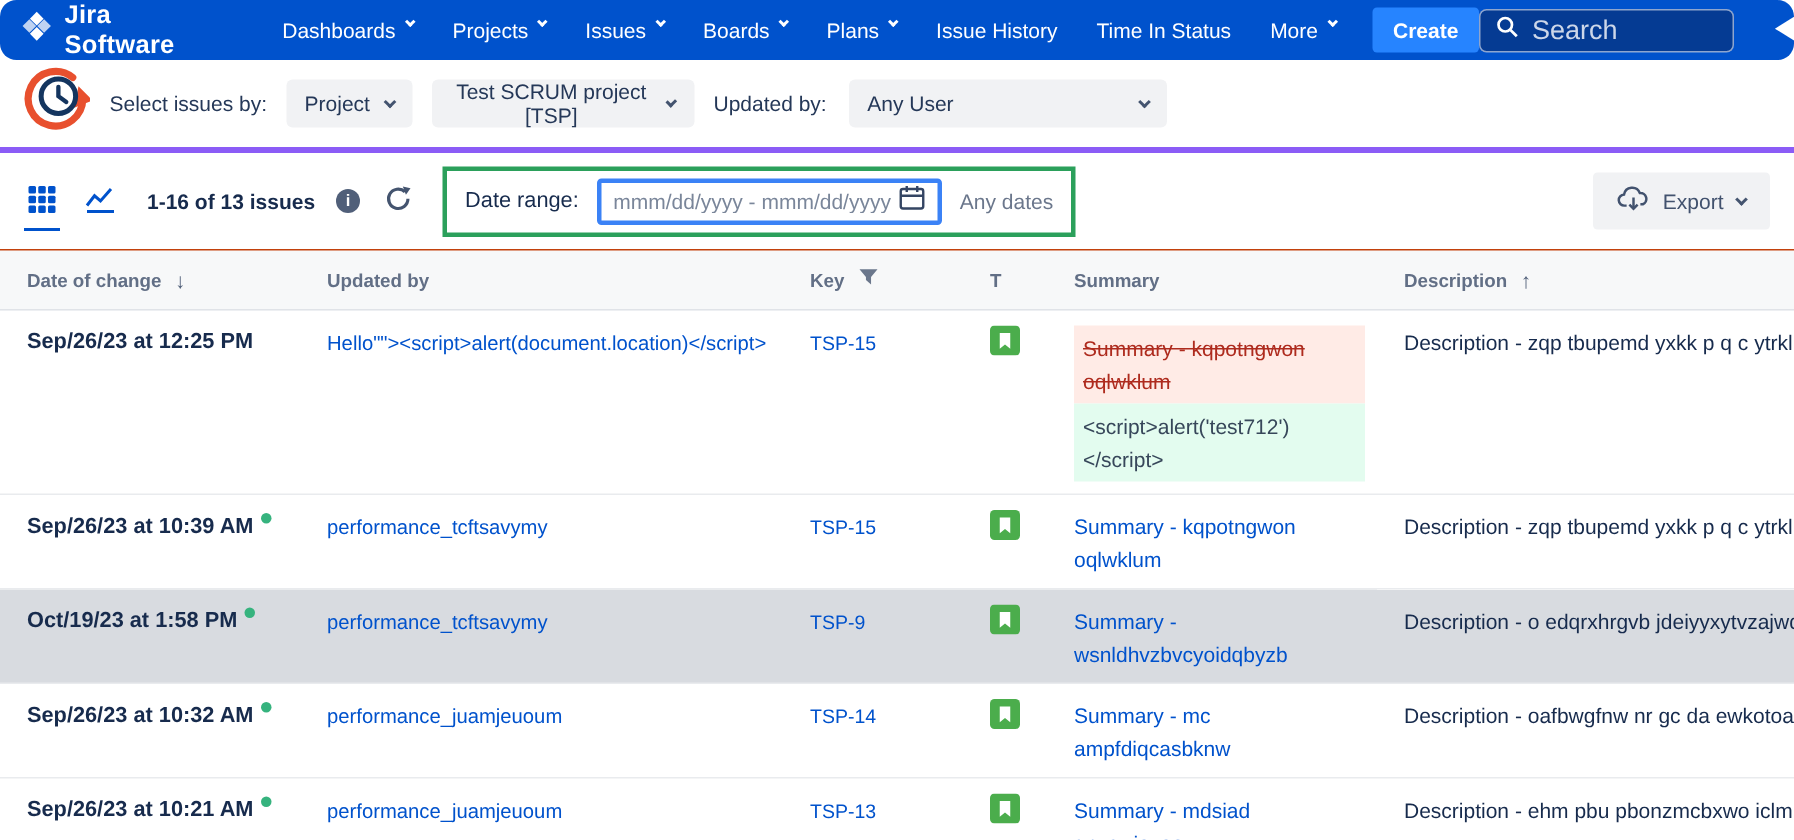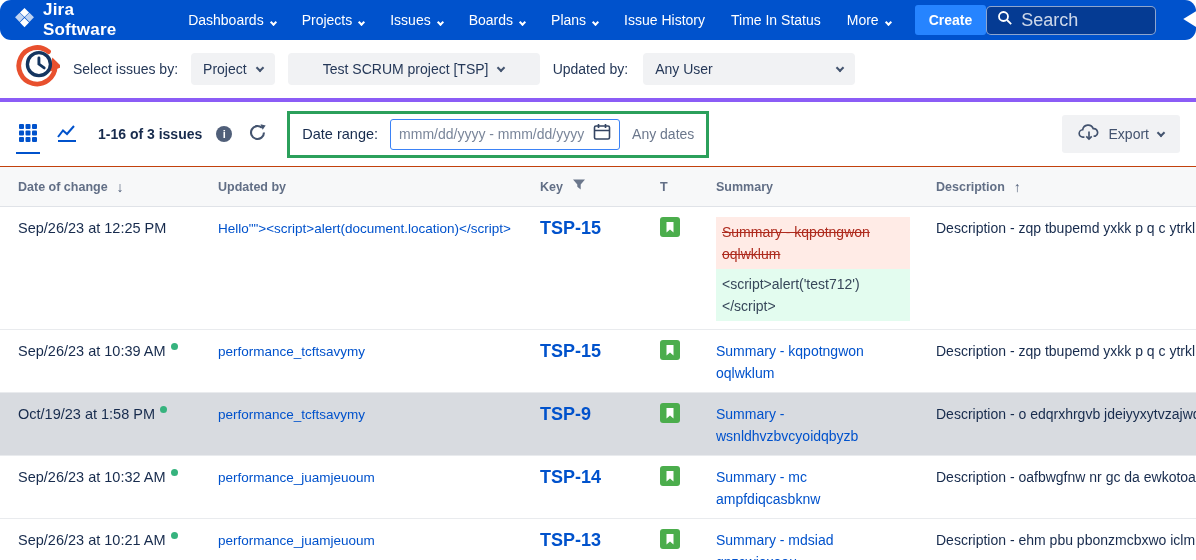--- a/index.html
+++ b/index.html
@@ -5,21 +5,21 @@
   * { box-sizing: border-box; margin: 0; padding: 0; }
   html, body { width: 1196px; height: 560px; overflow: hidden; background: #fff;
     font-family: "Liberation Sans", sans-serif; color: #172B4D; }
 
   
   .navbar { height: 40px; background: #0052CC; display: flex; align-items: center;
     padding-left: 14px; color: #fff; border-radius: 11px; }
   .brand { display: flex; align-items: center; gap: 8px; font-size: 17px; font-weight: 700;
     letter-spacing: .2px; cursor: pointer; }
   .nav-list { display: flex; align-items: center; gap: 26px; margin-left: 36px; font-size: 14px; }
-  .nav-item { display: flex; align-items: flex-end; gap: 7px; color: #fff; cursor: pointer;
+  .nav-item { display: flex; align-items: flex-start; gap: 7px; color: #fff; cursor: pointer;
     white-space: nowrap; }
   .chev { display: inline-block; width: 6px; height: 6px; border-right: 2px solid #44546F;
     border-bottom: 2px solid #44546F; transform: rotate(45deg); margin-bottom: 3px; }
   .chev.white { border-color: #fff; width: 5px; height: 5px; }
   .create-btn { margin-left: 24px; background: #2684FF; color: #fff; border: none;
     border-radius: 3px; padding: 7px 14px; font-size: 14px; font-weight: 700; cursor: pointer; }
   .search-wrap { margin-left: auto; margin-right: 24px; display: flex; align-items: center;
     gap: 8px; background: rgba(10,40,100,.55); border: 1px solid rgba(255,255,255,.55);
     border-radius: 5px; height: 29px; width: 170px; padding: 0 10px; }
   .search-wrap input { background: transparent; border: none; outline: none; color: #fff;
@@ -27,40 +27,40 @@
   .search-wrap input::placeholder { color: rgba(255,255,255,.8); }
   .megaphone { margin-right: -10px; flex: 0 0 auto; }
 
   
   .filter-bar { height: 62px; display: flex; align-items: center; gap: 13px;
     padding: 0 14px; border-bottom: 4px solid #8b5cf6; }
   .flabel { font-size: 14px; color: #253858; white-space: nowrap; }
   .dropdown { display: flex; align-items: center; gap: 10px; background: #F1F2F4;
     border: none; border-radius: 4px; height: 32px; padding: 0 12px; font-size: 14px;
     color: #253858; cursor: pointer; font-family: inherit; }
-  .dropdown.wide { width: 252px; justify-content: center; }
+  .dropdown.wide { width: 175px; justify-content: flex-start; }
   .dropdown.user { width: 212px; justify-content: space-between; margin-left: 2px; }
 
   
   .toolbar { height: 64px; display: flex; align-items: center; gap: 14px; padding: 0 16px; }
   .icon-btn { background: none; border: none; cursor: pointer; display: flex;
     align-items: center; justify-content: center; padding: 2px; position: relative; }
   .icon-btn.active::after { content: ""; position: absolute; left: 0; right: 0; bottom: -6px;
     height: 2px; background: #0052CC; }
   .count-text { font-size: 14px; font-weight: 700; color: #172B4D; margin-left: 4px;
     white-space: nowrap; }
   .info-icon { width: 16px; height: 16px; border-radius: 50%; background: #505F79; color: #fff;
     display: inline-flex; align-items: center; justify-content: center; font-size: 11px;
     font-weight: 700; cursor: pointer; }
   .info-icon::before { content: "i"; }
   .daterange-box { display: flex; align-items: center; gap: 12px; border: 3px solid #2BA05B;
     padding: 5px 12px; margin-left: 4px; background: #fff; }
   .dr-label { font-size: 14.5px; color: #172B4D; white-space: nowrap; }
   .dr-input-wrap { display: flex; align-items: center; justify-content: space-between;
-    border: 1px solid #3b82f6; border-radius: 3px; height: 31px; width: 230px; padding: 0 8px; }
+    border: 3px solid #3b82f6; border-radius: 3px; height: 31px; width: 230px; padding: 0 8px; }
   .dr-input-wrap input { border: none; outline: none; font-size: 14px; color: #172B4D;
     width: 186px; font-family: inherit; }
   .dr-input-wrap input::placeholder { color: #7A869A; }
   .any-dates { font-size: 14px; color: #6B778C; white-space: nowrap; cursor: pointer; }
   .export-btn { margin-left: auto; display: flex; align-items: center; gap: 9px;
     background: #F1F2F4; border: none; border-radius: 3px; height: 38px; padding: 0 16px;
     font-size: 14px; color: #42526E; cursor: pointer; font-family: inherit; }
 
   
   .table-wrap { width: 1196px; overflow: hidden; }
@@ -68,27 +68,27 @@
   thead th { background: #F7F8F9; border-top: 1px solid #c2410c; border-bottom: 1px solid #E0E3E8;
     padding: 11px 8px 11px 18px; font-size: 12.5px; font-weight: 700; color: #626F86;
     text-align: left; white-space: nowrap; }
   .th-inner { display: flex; align-items: center; gap: 9px; }
   .arr { font-size: 14px; font-weight: 700; color: #505F79; cursor: pointer; }
   .arr-down::before { content: "\2193"; }
   .arr-up::before { content: "\2191"; }
   td { vertical-align: top; padding: 10px 8px 8px 18px; border-bottom: 1px solid #E9EBEE;
     font-size: 14px; line-height: 22px; color: #172B4D; }
   tr.hl td { background: #D8DBE0; }
-  .c-date { font-size: 14.5px; white-space: nowrap; }
+  .c-date { font-size: 14.5px; white-space: nowrap; font-weight: bold; }
   .dot { display: inline-block; width: 7px; height: 7px; border-radius: 50%;
     background: #36B37E; margin-left: 5px; position: relative; top: -6px; }
   a.link { color: #0052CC; text-decoration: none; cursor: pointer; }
   .c-upd { white-space: nowrap; }
   .c-upd a { font-size: 13.5px; }
-  .c-key a { font-weight: 700; font-size: 18px; }
+  .c-key a { font-weight: 400; font-size: 13px; }
   .story-icon { display: inline-block; cursor: default; }
   .removed { background: #FFEBE6; color: #AE2B1E; text-decoration: line-through;
     padding: 4px 6px; }
   .added { background: #E3FCEF; color: #37475A; padding: 4px 6px; }
   .c-desc { white-space: nowrap; overflow: hidden; }
 </style>
 </head>
 <body>
 
 <header class="navbar">
@@ -195,21 +195,21 @@
     </span>
   </button>
   <button class="icon-btn">
     <span>
       <svg width="22" height="20" viewBox="0 0 22 20" fill="none" stroke="#0052CC" stroke-width="2">
         <path d="M2 14l5-6.5 4 3.5 7-8"></path>
         <path d="M2 18h18"></path>
       </svg>
     </span>
   </button>
-  <span class="count-text">1-16 of 3 issues</span>
+  <span class="count-text">1-16 of 13 issues</span>
   <span class="info-icon"></span>
   <button class="icon-btn">
     <span>
       <svg width="19" height="19" viewBox="0 0 20 20">
         <path d="M16.8 10a6.8 6.8 0 1 1-2.1-4.9" fill="none" stroke="#44546F" stroke-width="2.2"></path>
         <polygon points="13.2,1.4 18.6,2.6 15.4,7.2" fill="#44546F"></polygon>
       </svg>
     </span>
   </button>
   <div class="daterange-box">

